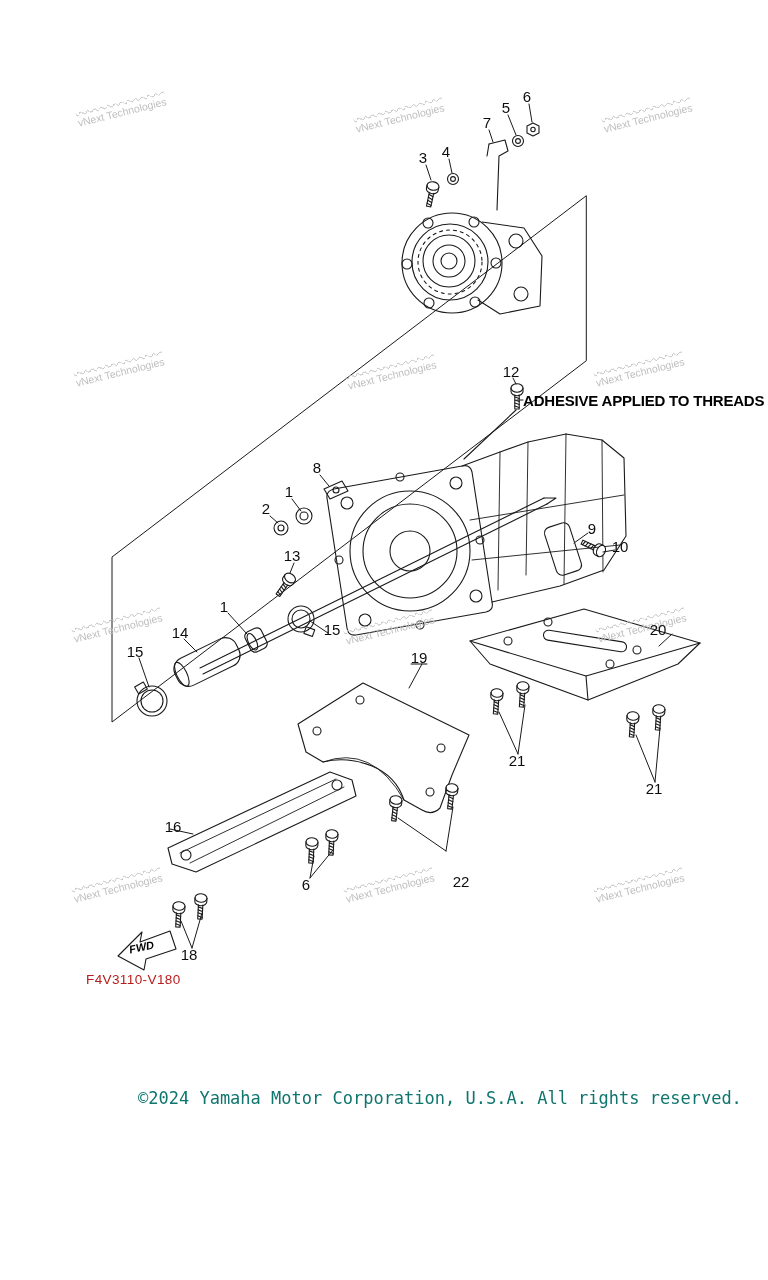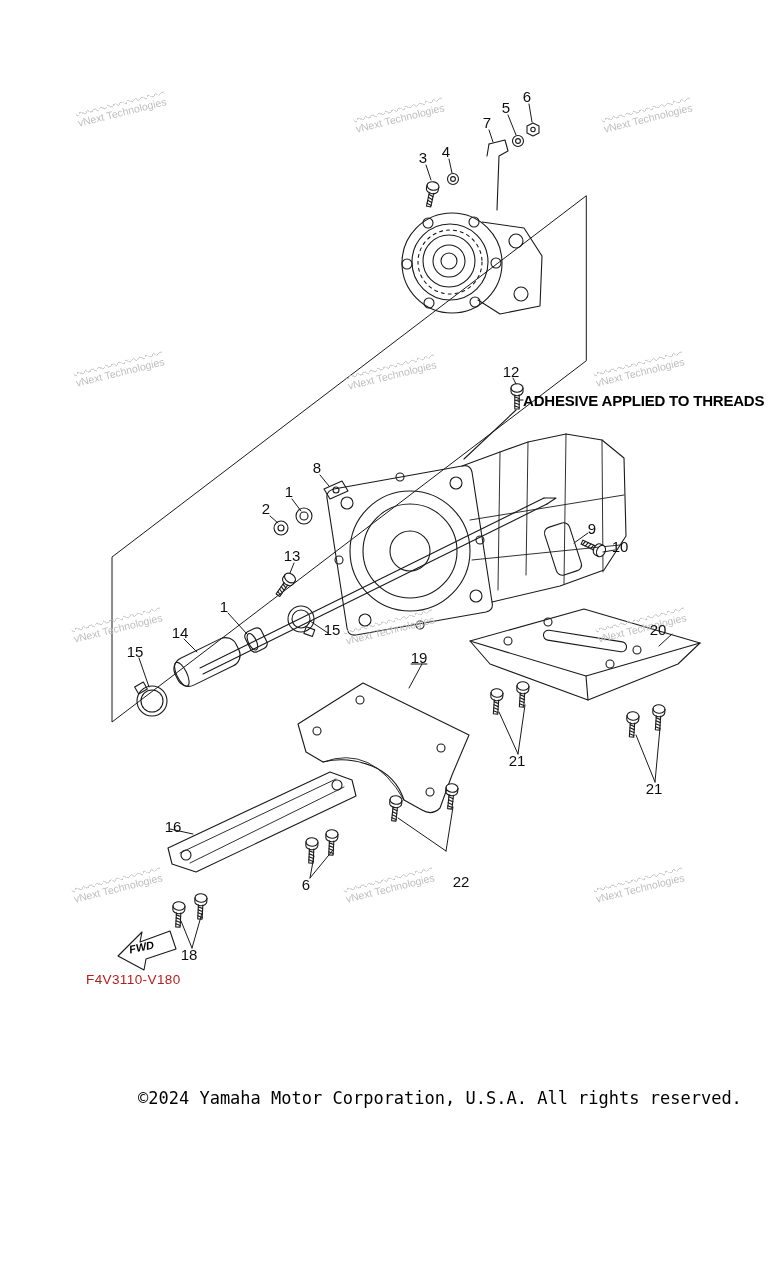--- a/index.html
+++ b/index.html
@@ -23,21 +23,21 @@
     color:#000;white-space:nowrap;letter-spacing:-0.2px;
   }
   .fwd{
     position:absolute;left:129px;top:941px;font-size:11px;font-weight:bold;
     font-style:italic;transform:rotate(-12deg);color:#000;
   }
   .partcode{
     position:absolute;left:86px;top:972px;font-size:13.5px;color:#b91c1c;letter-spacing:0.4px;
   }
   .copyright{
-    position:absolute;left:138px;top:1088px;font-size:17px;color:#000000;
+    position:absolute;left:138px;top:1088px;font-size:17px;color:#0f766e;
     font-family:"DejaVu Sans Mono","Liberation Mono",monospace;white-space:nowrap;
   }
 </style>
 </head>
 <body>
 
 <div class="stage">
 
   <svg width="768" height="1050" viewBox="0 0 768 1050">
     <defs>

